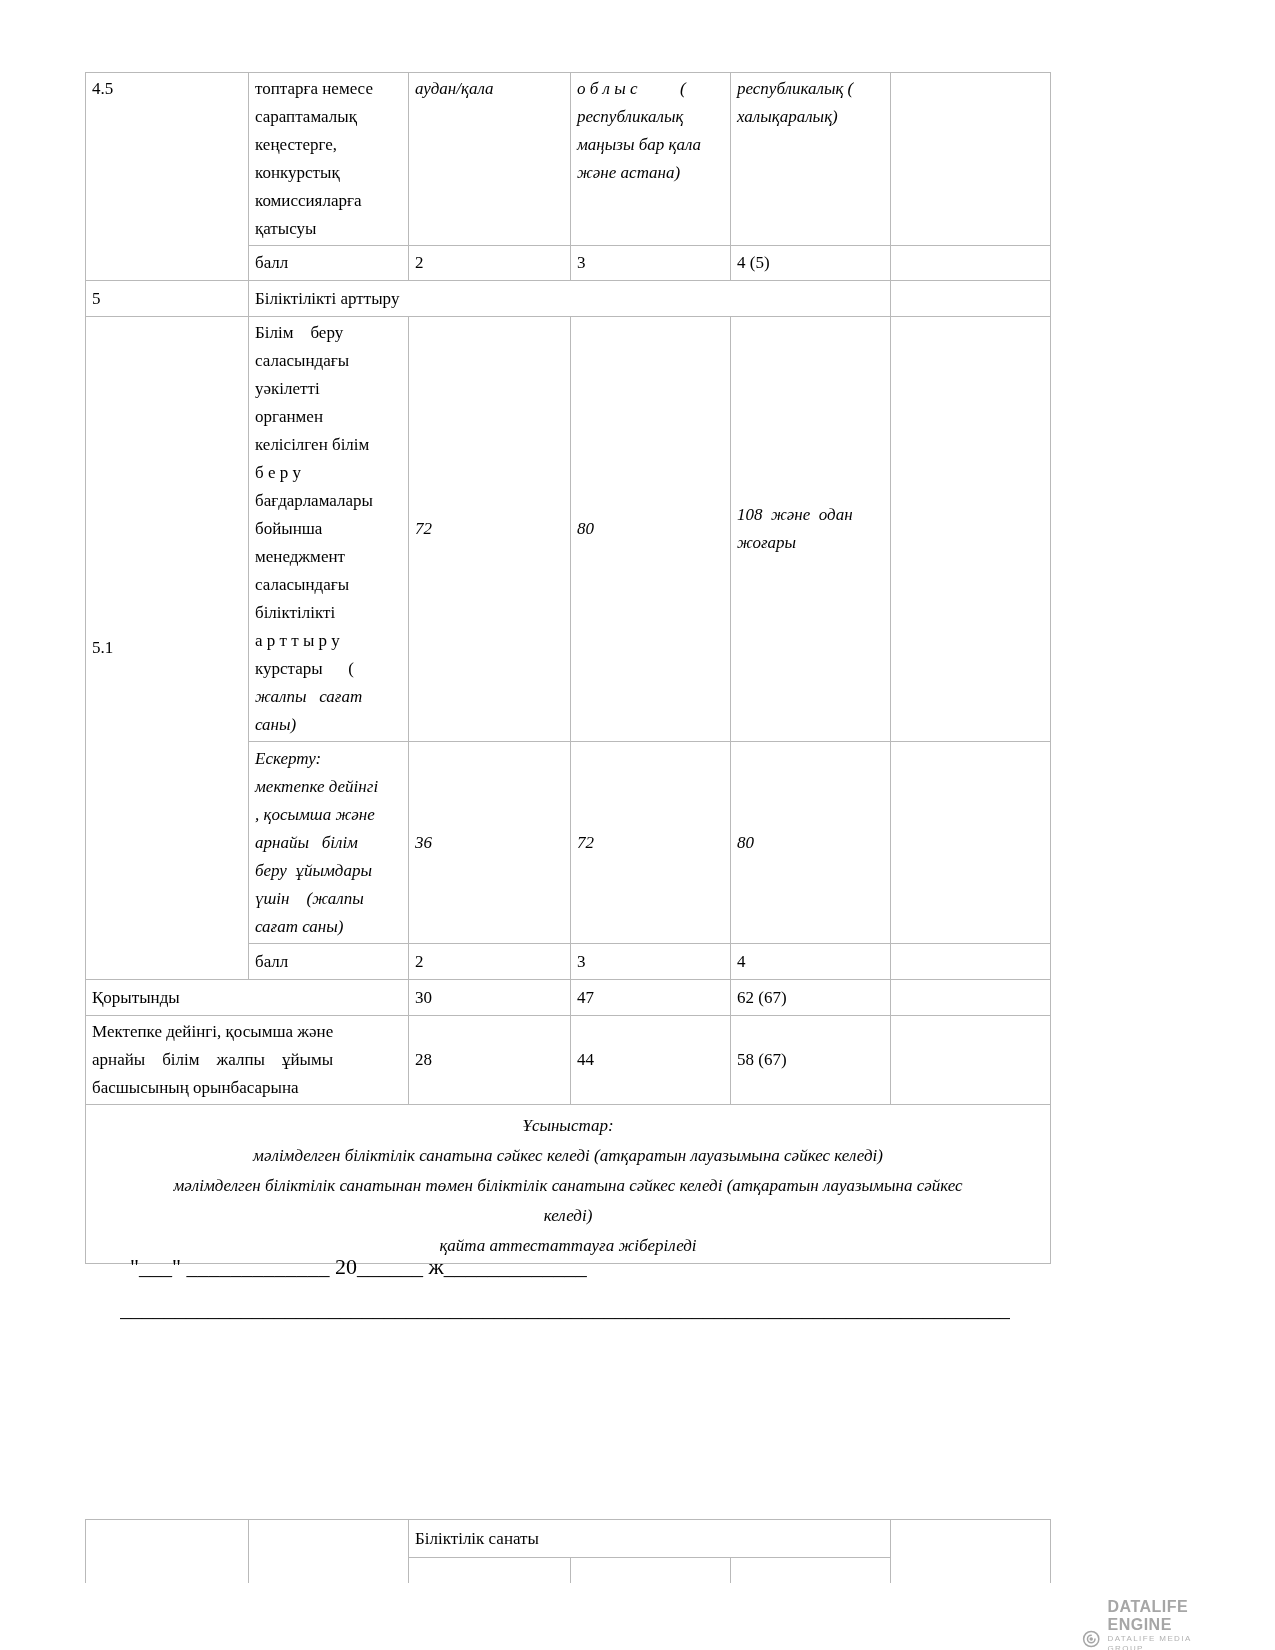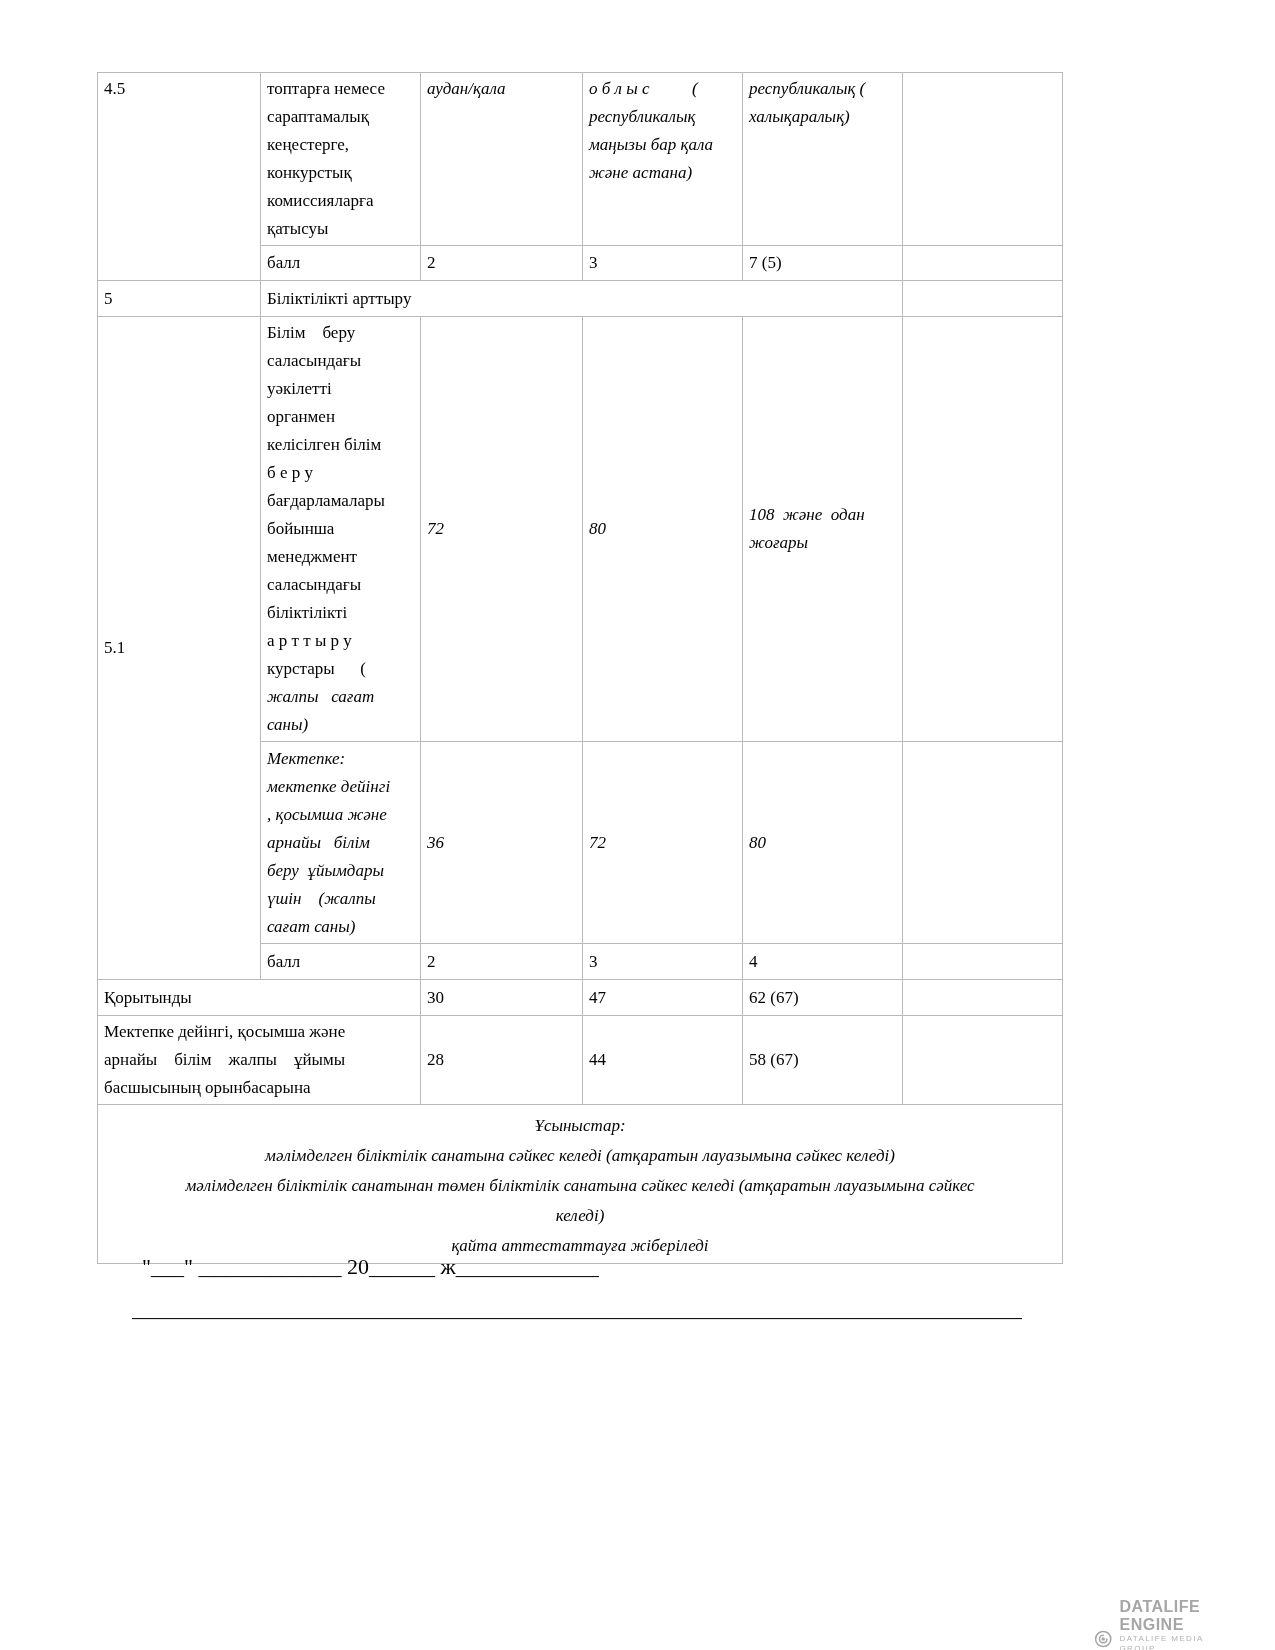--- a/index.html
+++ b/index.html
@@ -1,18 +1,18 @@
 <!DOCTYPE html>
 <html><head>
 <meta charset="utf-8">
 <style>
   html,body{margin:0;padding:0;background:#ffffff;}
   body{width:1275px;height:1650px;position:relative;overflow:hidden;
        font-family:"Liberation Serif","DejaVu Serif",serif;color:#000;}
-  .page{position:absolute;left:12px;top:0;width:1069px;height:1650px;background:#fff;padding-left:40px;}
+  .page{position:absolute;left:0;top:0;width:1069px;height:1650px;background:#fff;padding-left:40px;}
 
   table.doc{border-collapse:collapse;table-layout:fixed;width:963px;}
   table.doc td{border:1px solid #b9b9b9;padding:2px 6px;font-size:17px;line-height:28px;
                vertical-align:middle;white-space:pre-wrap;word-wrap:break-word;overflow:hidden;}
   tr.va-top td{vertical-align:top;}
   .it{font-style:italic;}
   .rg{font-style:normal;}
 
   #table1-wrap{position:absolute;left:85px;top:72px;}
   .cell-recommend{line-height:30px !important;padding-top:6px !important;text-align:center;}
@@ -65,21 +65,21 @@
 маңызы бар қала
 және астана)</td>
         <td class="it">республикалық (
 халықаралық)</td>
         <td></td>
       </tr>
       <tr style="height:35px">
         <td>балл</td>
         <td>2</td>
         <td>3</td>
-        <td>7 (5)</td>
+        <td>4 (5)</td>
         <td></td>
       </tr>
       <tr style="height:36px">
         <td>5</td>
         <td colspan="4">Біліктілікті арттыру</td>
         <td></td>
       </tr>
       <tr style="height:417px">
         <td rowspan="3">5.1</td>
         <td><span class="rg">Білім    беру
@@ -97,21 +97,21 @@
 курстары      (
 </span><span class="it">жалпы   сағат
 саны)</span></td>
         <td class="it">72</td>
         <td class="it">80</td>
         <td class="it">108  және  одан
 жоғары</td>
         <td></td>
       </tr>
       <tr style="height:202px">
-        <td class="it">Мектепке:
+        <td class="it">Ескерту:
 мектепке дейінгі
 , қосымша және
 арнайы   білім
 беру  ұйымдары
 үшін    (жалпы
 сағат саны)</td>
         <td class="it">36</td>
         <td class="it">72</td>
         <td class="it">80</td>
         <td></td>
@@ -147,20 +147,45 @@
 қайта аттестаттауға жіберіледі</td>
       </tr>
     </tbody>
       </table>
   </div>
 
   <div class="date-line">"___" _____________ 20______ ж_____________</div>
   <div class="rule-line">____________________________________________________________________________________________________</div>
 
 
+  <div id="table2-wrap">
+    <table class="doc">
+      <colgroup>
+        <col style="width:163px">
+          <col style="width:160px">
+          <col style="width:162px">
+        <col style="width:160px">
+          <col style="width:160px">
+          <col style="width:160px">
+      </colgroup>
+      <tbody>
+          <tr style="height:38px">
+        <td rowspan="2"></td>
+        <td rowspan="2"></td>
+        <td colspan="3">Біліктілік санаты</td>
+        <td rowspan="2"></td>
+      </tr>
+      <tr style="height:60px">
+        <td></td>
+        <td></td>
+        <td></td>
+      </tr>
+    </tbody>
+      </table>
+  </div>
 
   <div class="watermark">
     <svg class="wm-icon" viewBox="0 0 32 32">
       <g fill="none" stroke="#a6a6a6" stroke-width="2.6" stroke-linecap="round">
         <path d="M16 2.8 C23.3 2.8 29.2 8.7 29.2 16 C29.2 23.3 23.3 29.2 16 29.2 C8.7 29.2 2.8 23.3 2.8 16 C2.8 8.7 8.7 2.8 16 2.8 Z"></path>
         <path d="M16 9.5 A6.5 6.5 0 1 0 22.5 16"></path>
       </g>
       <circle cx="16" cy="16" r="3" fill="#a6a6a6"></circle>
     </svg>
     <div>

